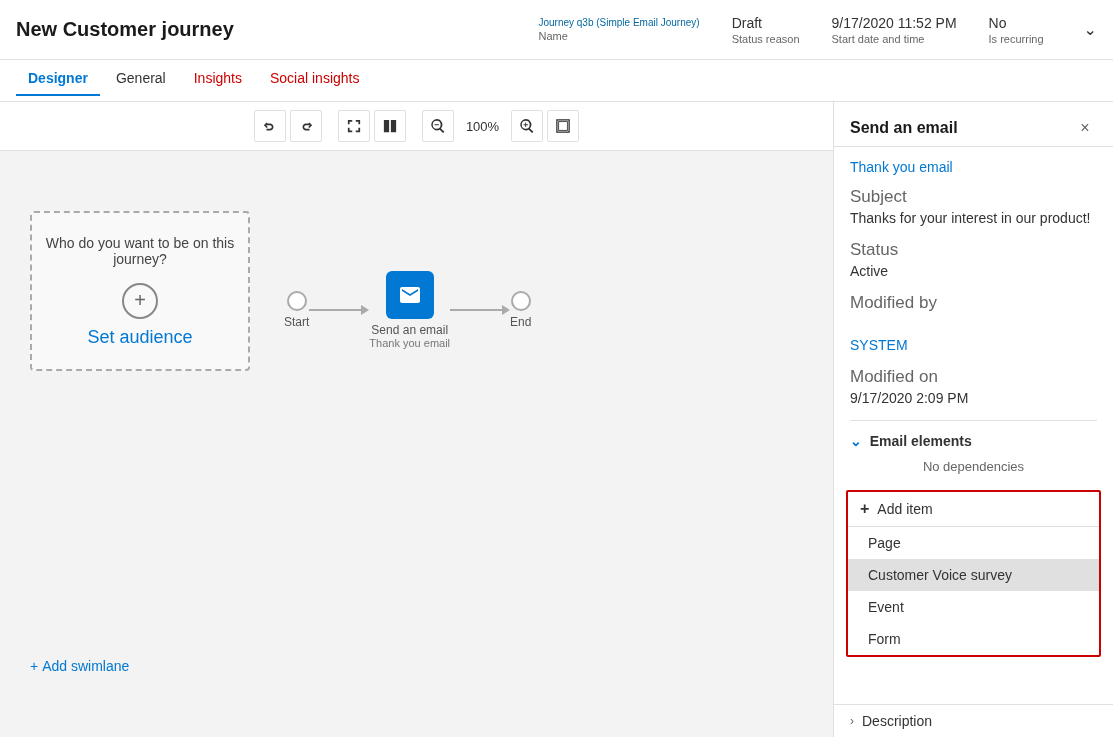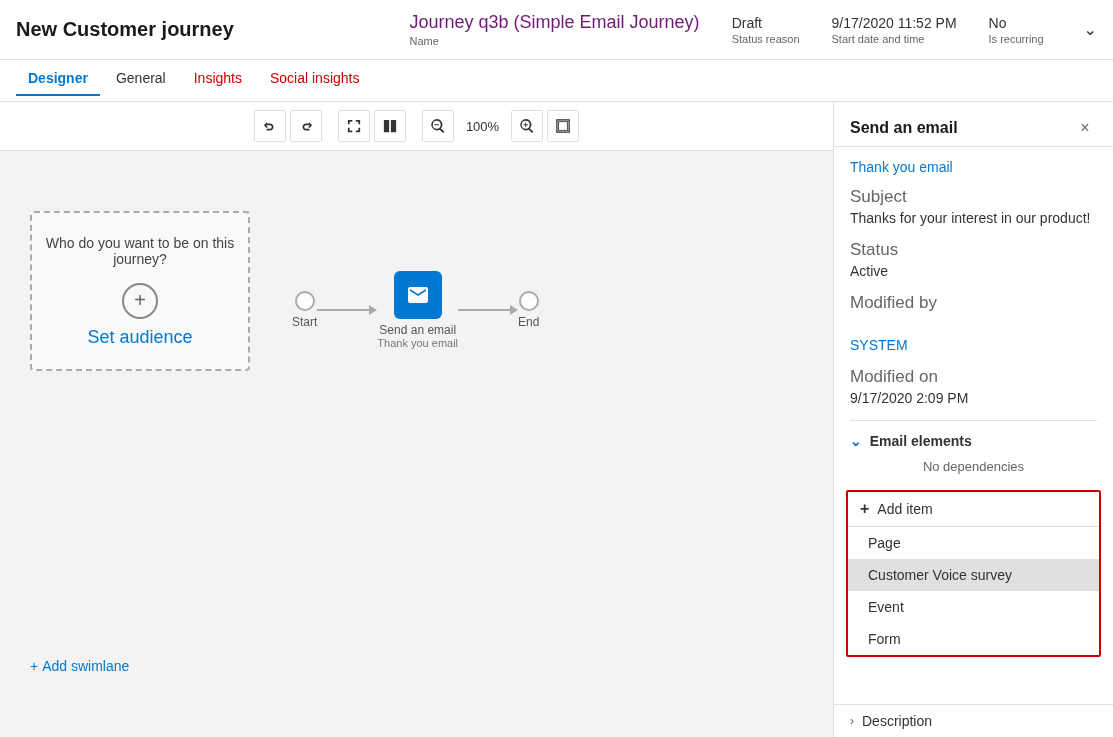--- a/index.html
+++ b/index.html
@@ -33,22 +33,22 @@
       font-size: 14px;
       font-weight: 400;
       color: #333;
     }
     .header-field-label {
       font-size: 11px;
       color: #666;
       margin-top: 2px;
     }
     .header-field-name {
-      font-size: 18px;
-      color: #701a75;
+      font-size: 10px;
+      color: #0369a1;
     }
     .header-chevron {
       margin-left: 8px;
       cursor: pointer;
       font-size: 16px;
       color: #333;
     }
 
     
     .tabs {
@@ -174,21 +174,21 @@
     .set-audience-link {
       color: #0078d4;
       font-size: 18px;
       cursor: pointer;
     }
 
     
     .flow-container {
       position: absolute;
       top: 120px;
-      left: 292px;
+      left: 284px;
       display: flex;
       align-items: center;
       gap: 0;
     }
     .flow-node {
       display: flex;
       flex-direction: column;
       align-items: center;
     }
     .flow-node-label {

